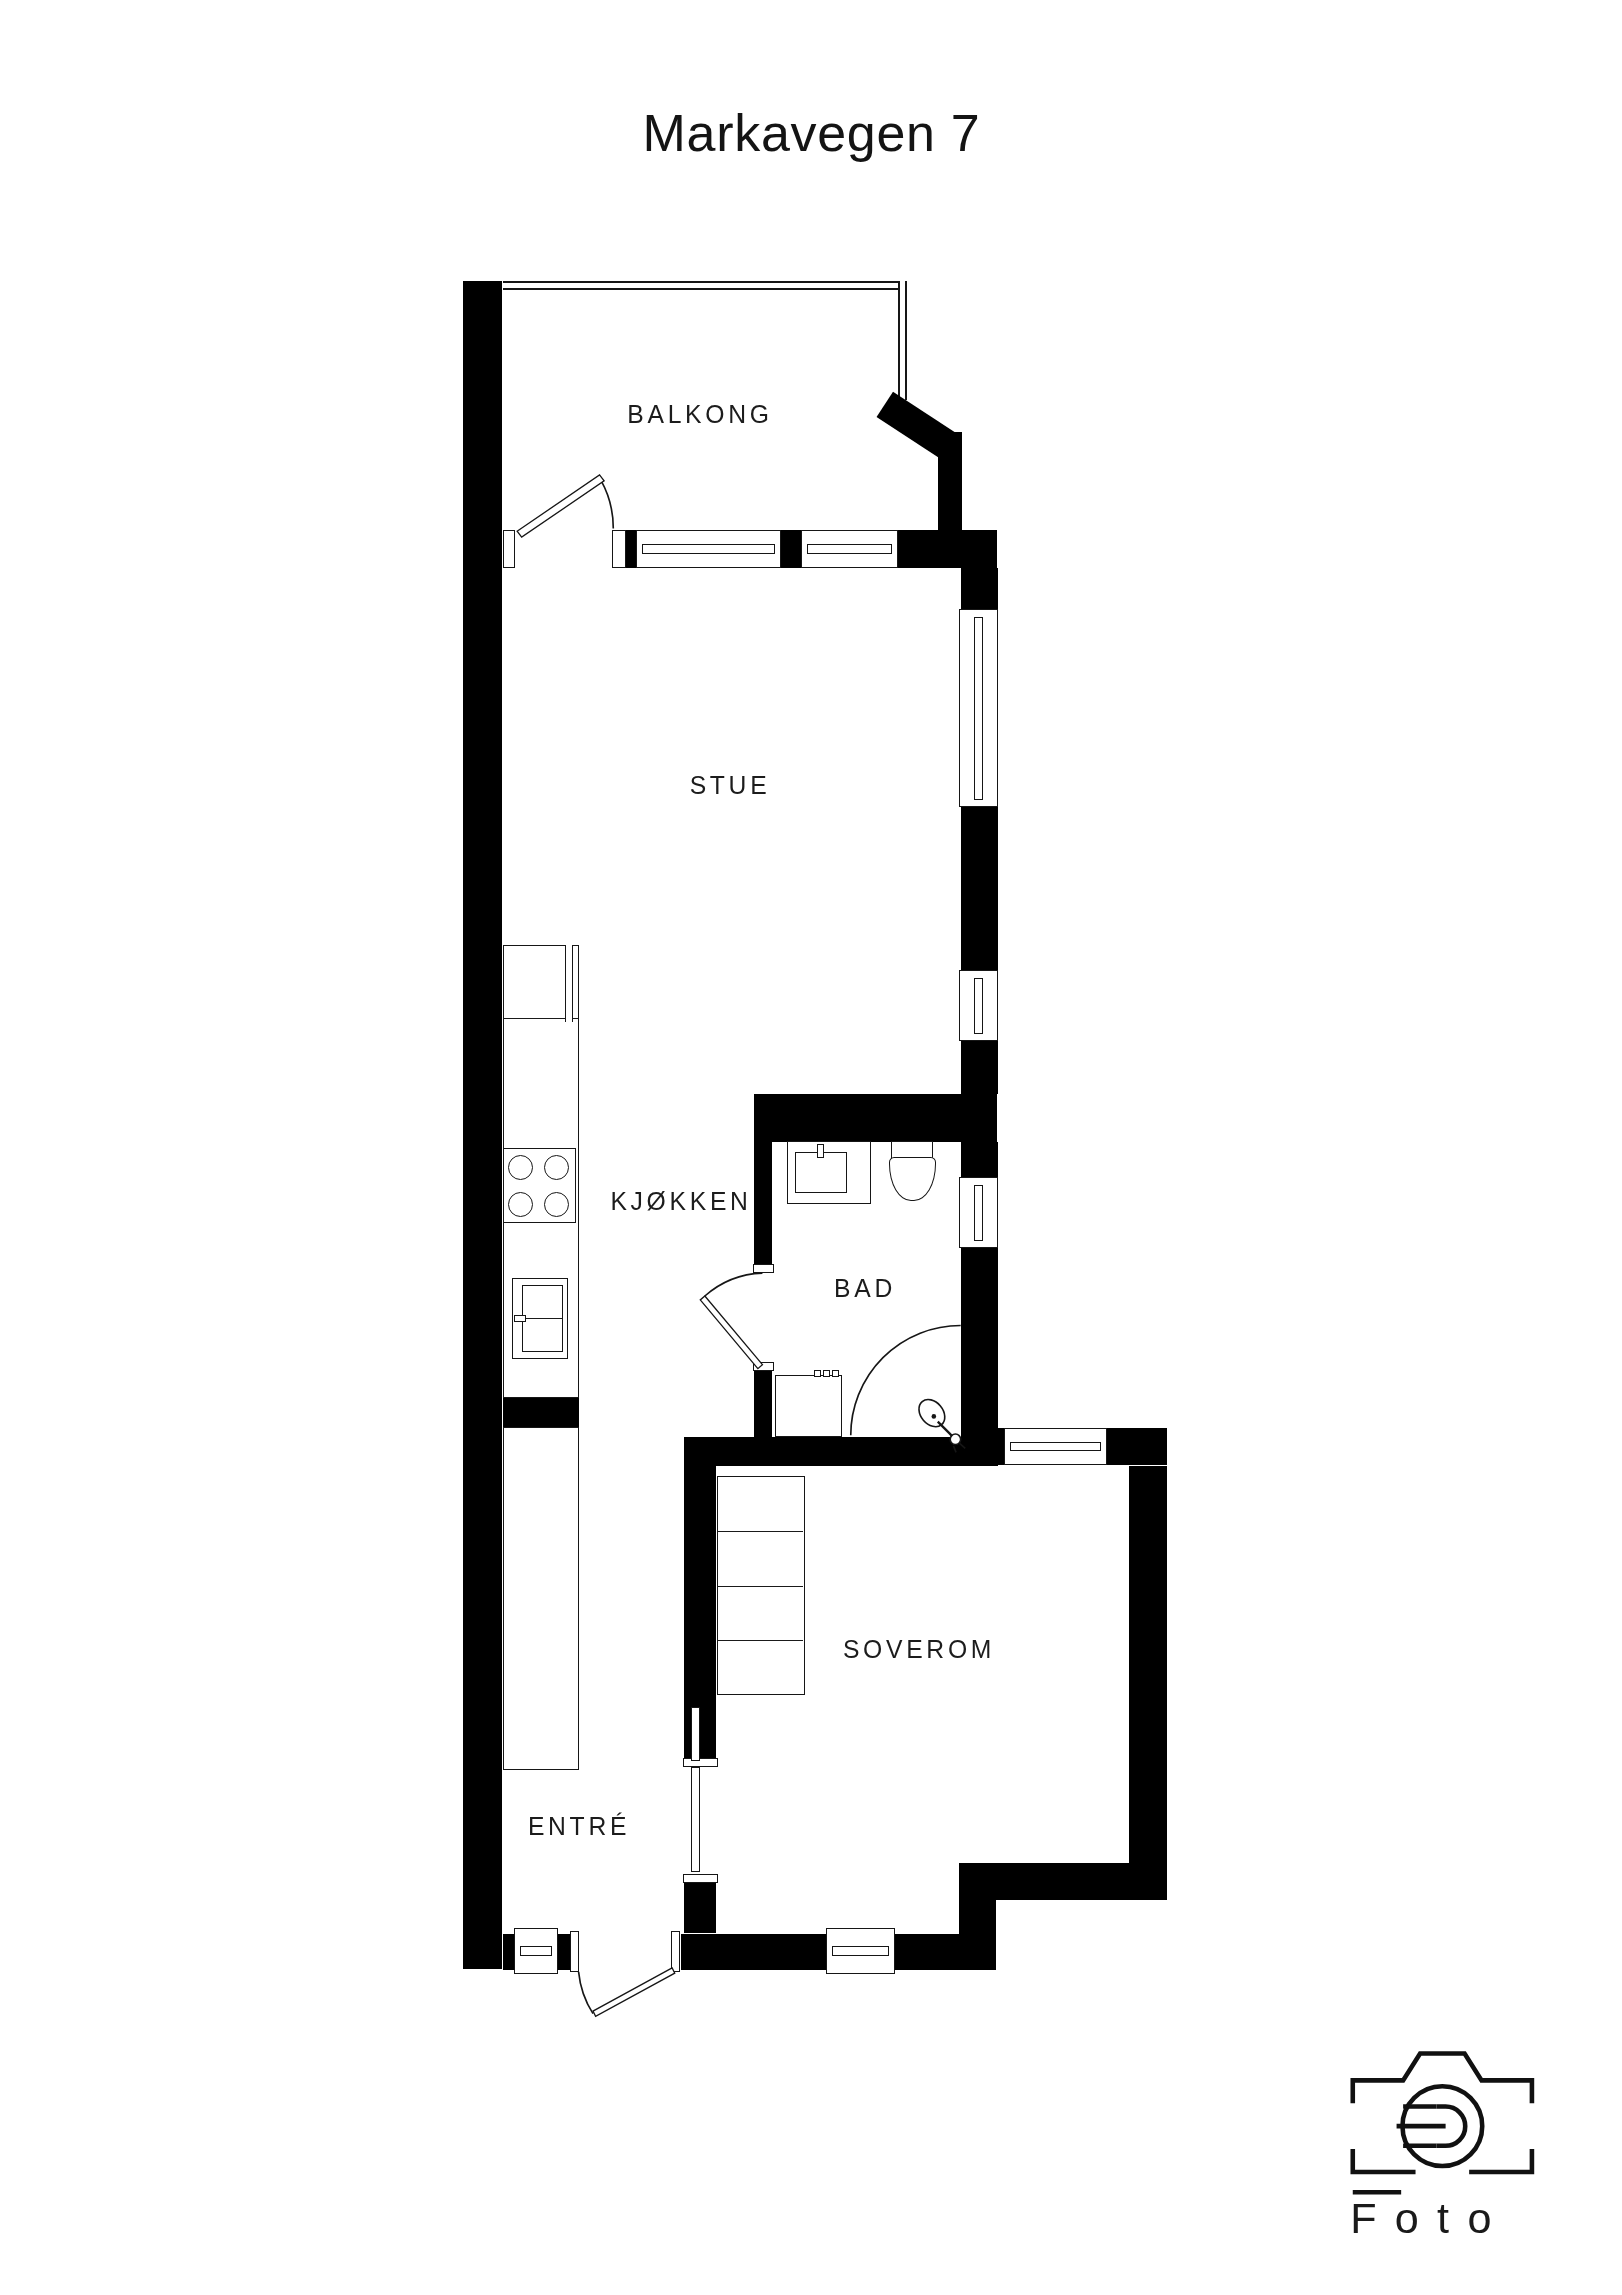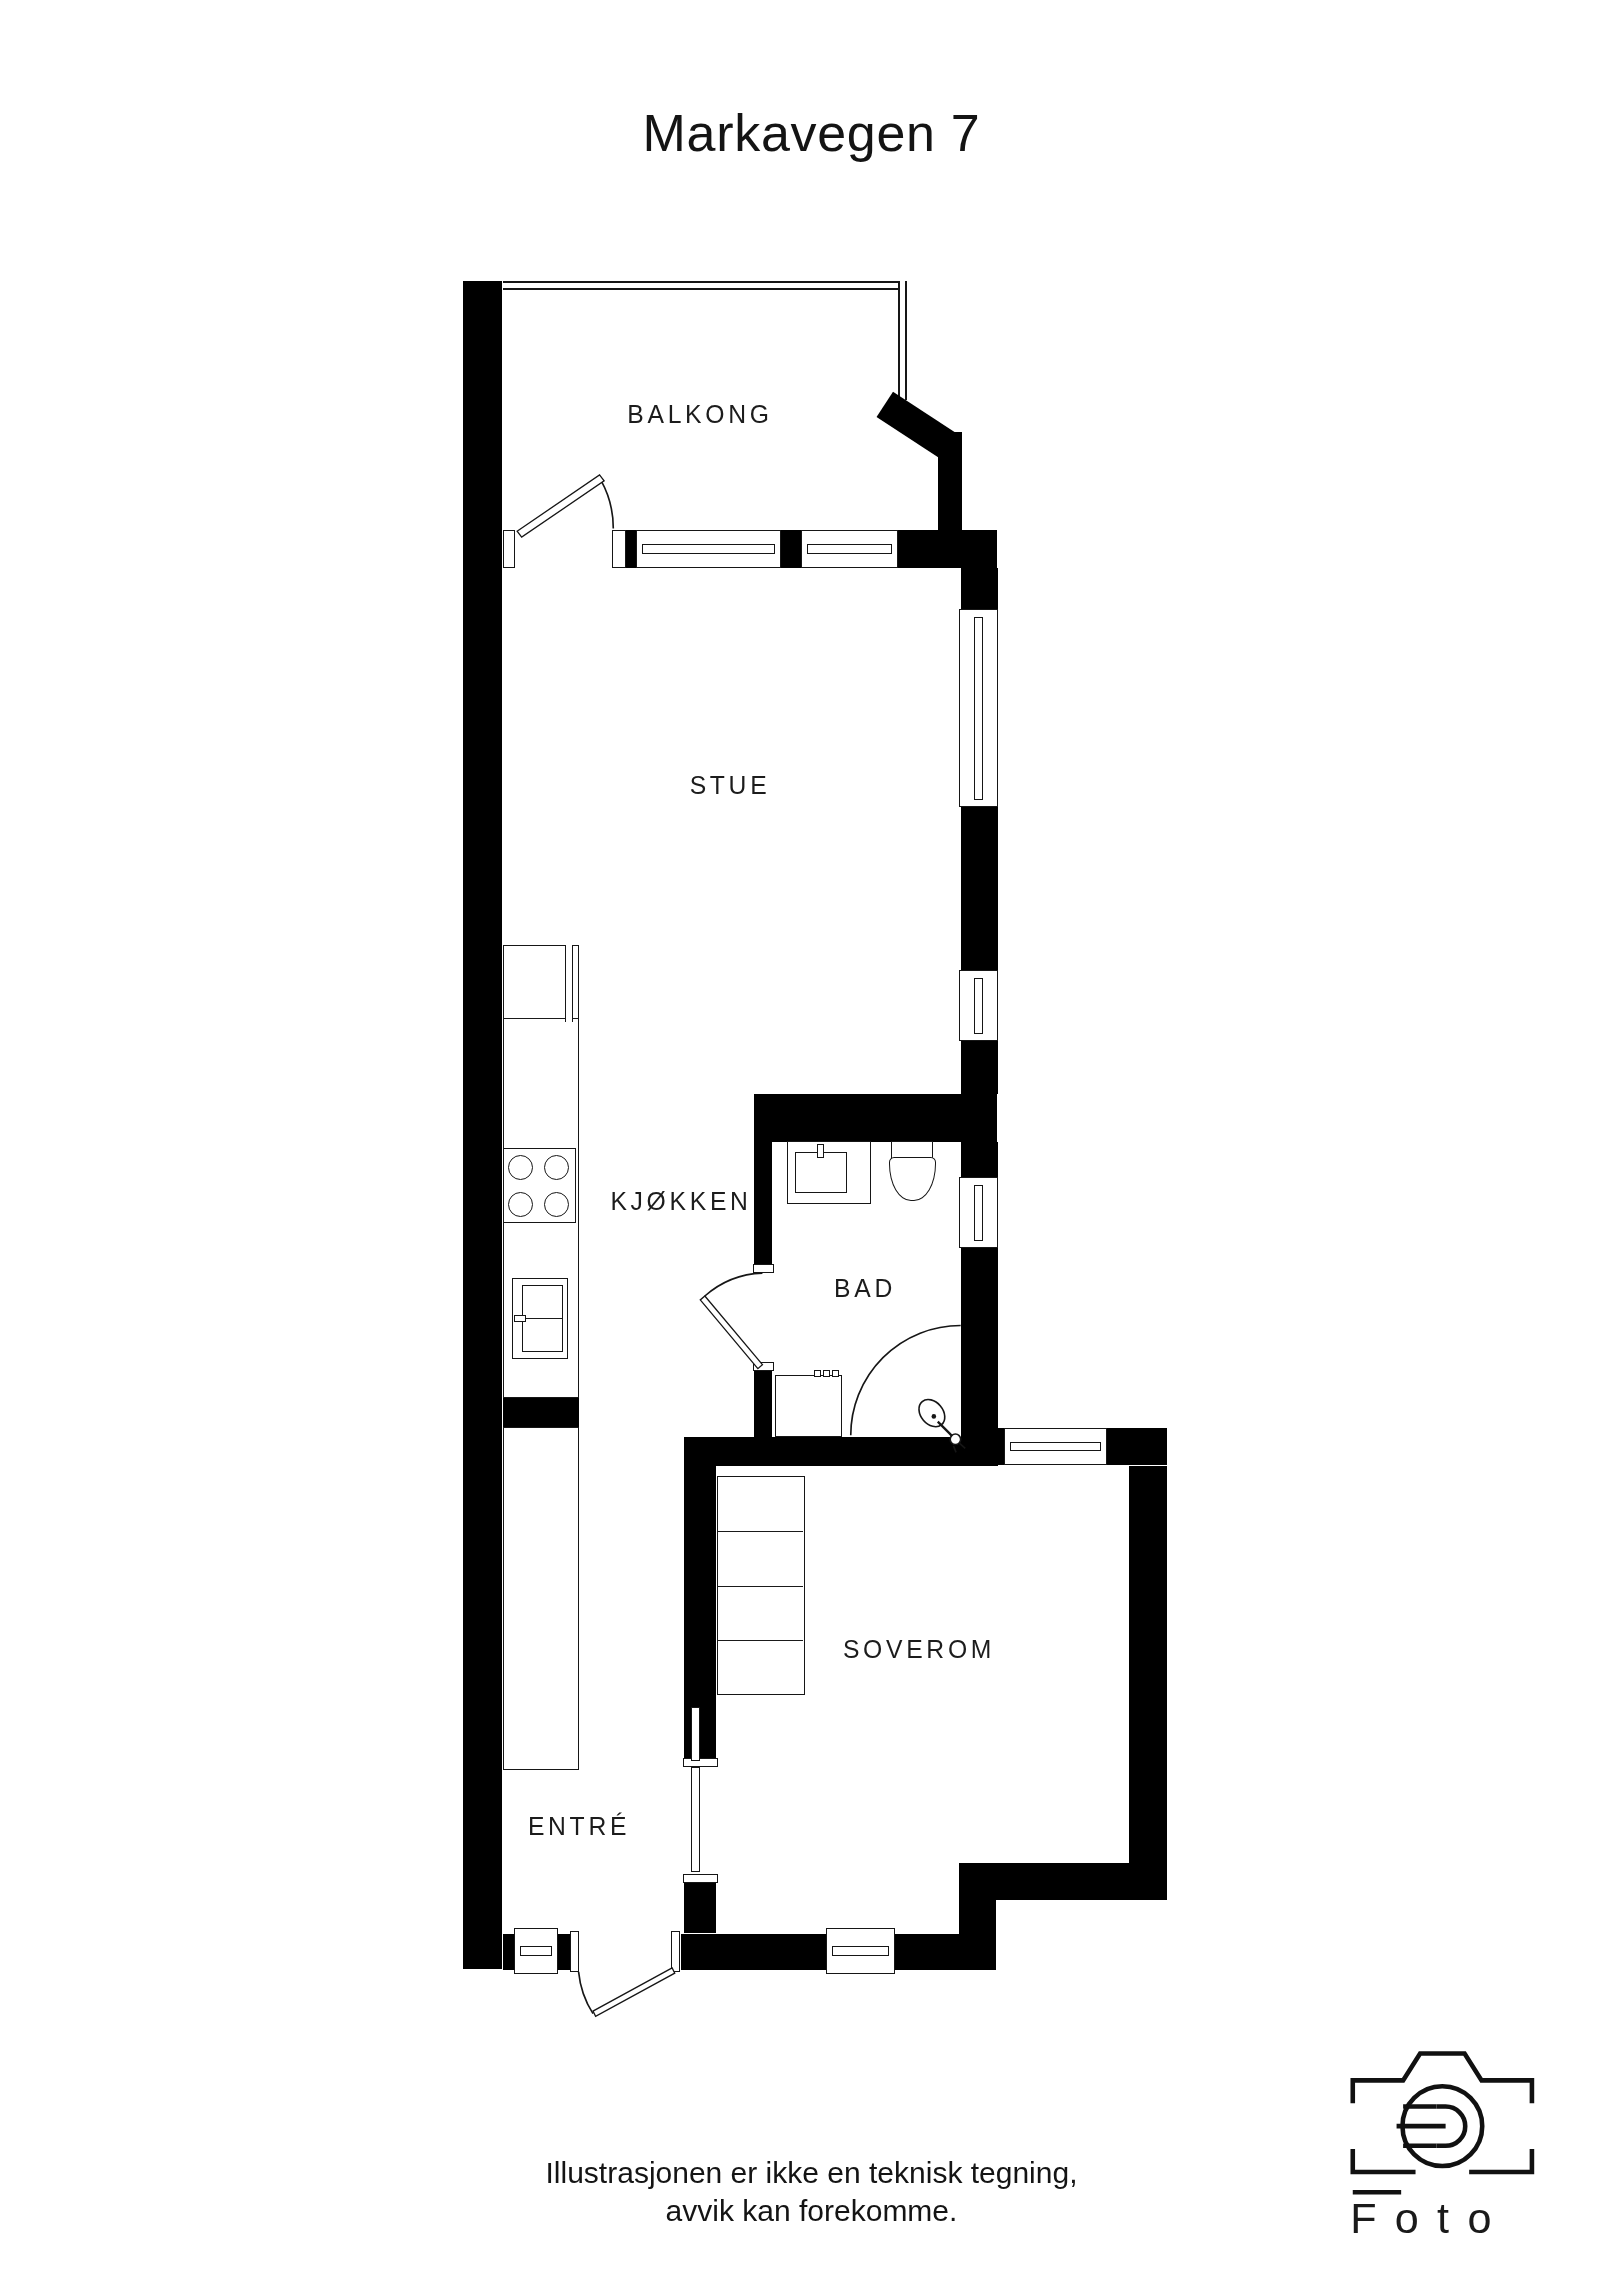--- a/index.html
+++ b/index.html
@@ -152,22 +152,20 @@
     <line x1="1457" y1="2210" x2="1461" y2="2220" stroke="#161616" stroke-width="2.5"></line>
   </svg>
 
   <div class="room-label" style="left:700px;top:414px">BALKONG</div>
   <div class="room-label" style="left:730px;top:785px">STUE</div>
   <div class="room-label" style="left:681px;top:1201px">KJØKKEN</div>
   <div class="room-label" style="left:865px;top:1288px">BAD</div>
   <div class="room-label" style="left:919px;top:1649px">SOVEROM</div>
   <div class="room-label" style="left:579px;top:1826px">ENTRÉ</div>
 
-  <div class="disclaimer" style="top:2154px">Illustrasjonen er ikke en teknisk tegning,</div>
-  <div class="disclaimer" style="top:2192px">avvik kan forekomme.</div>
 
   <svg class="overlay" style="left:1341px;top:2043px" width="204" height="199" viewBox="0 0 312 304">
     <g fill="none" stroke="#111" stroke-width="7">
       <path d="M18 92 V57 H95 L121 16 H189 L215 57 H292 V92"></path>
       <path d="M292 162 V197 H196"></path>
       <path d="M114 197 H18 V162"></path>
       <circle cx="155" cy="127" r="61"></circle>
       <path d="M95 97 H146 M85 127 H160 M95 157 H146"></path>
       <path d="M146 97 H160 A30 30 0 0 1 160 157 H146"></path>
       <path d="M18 228 H92"></path>

